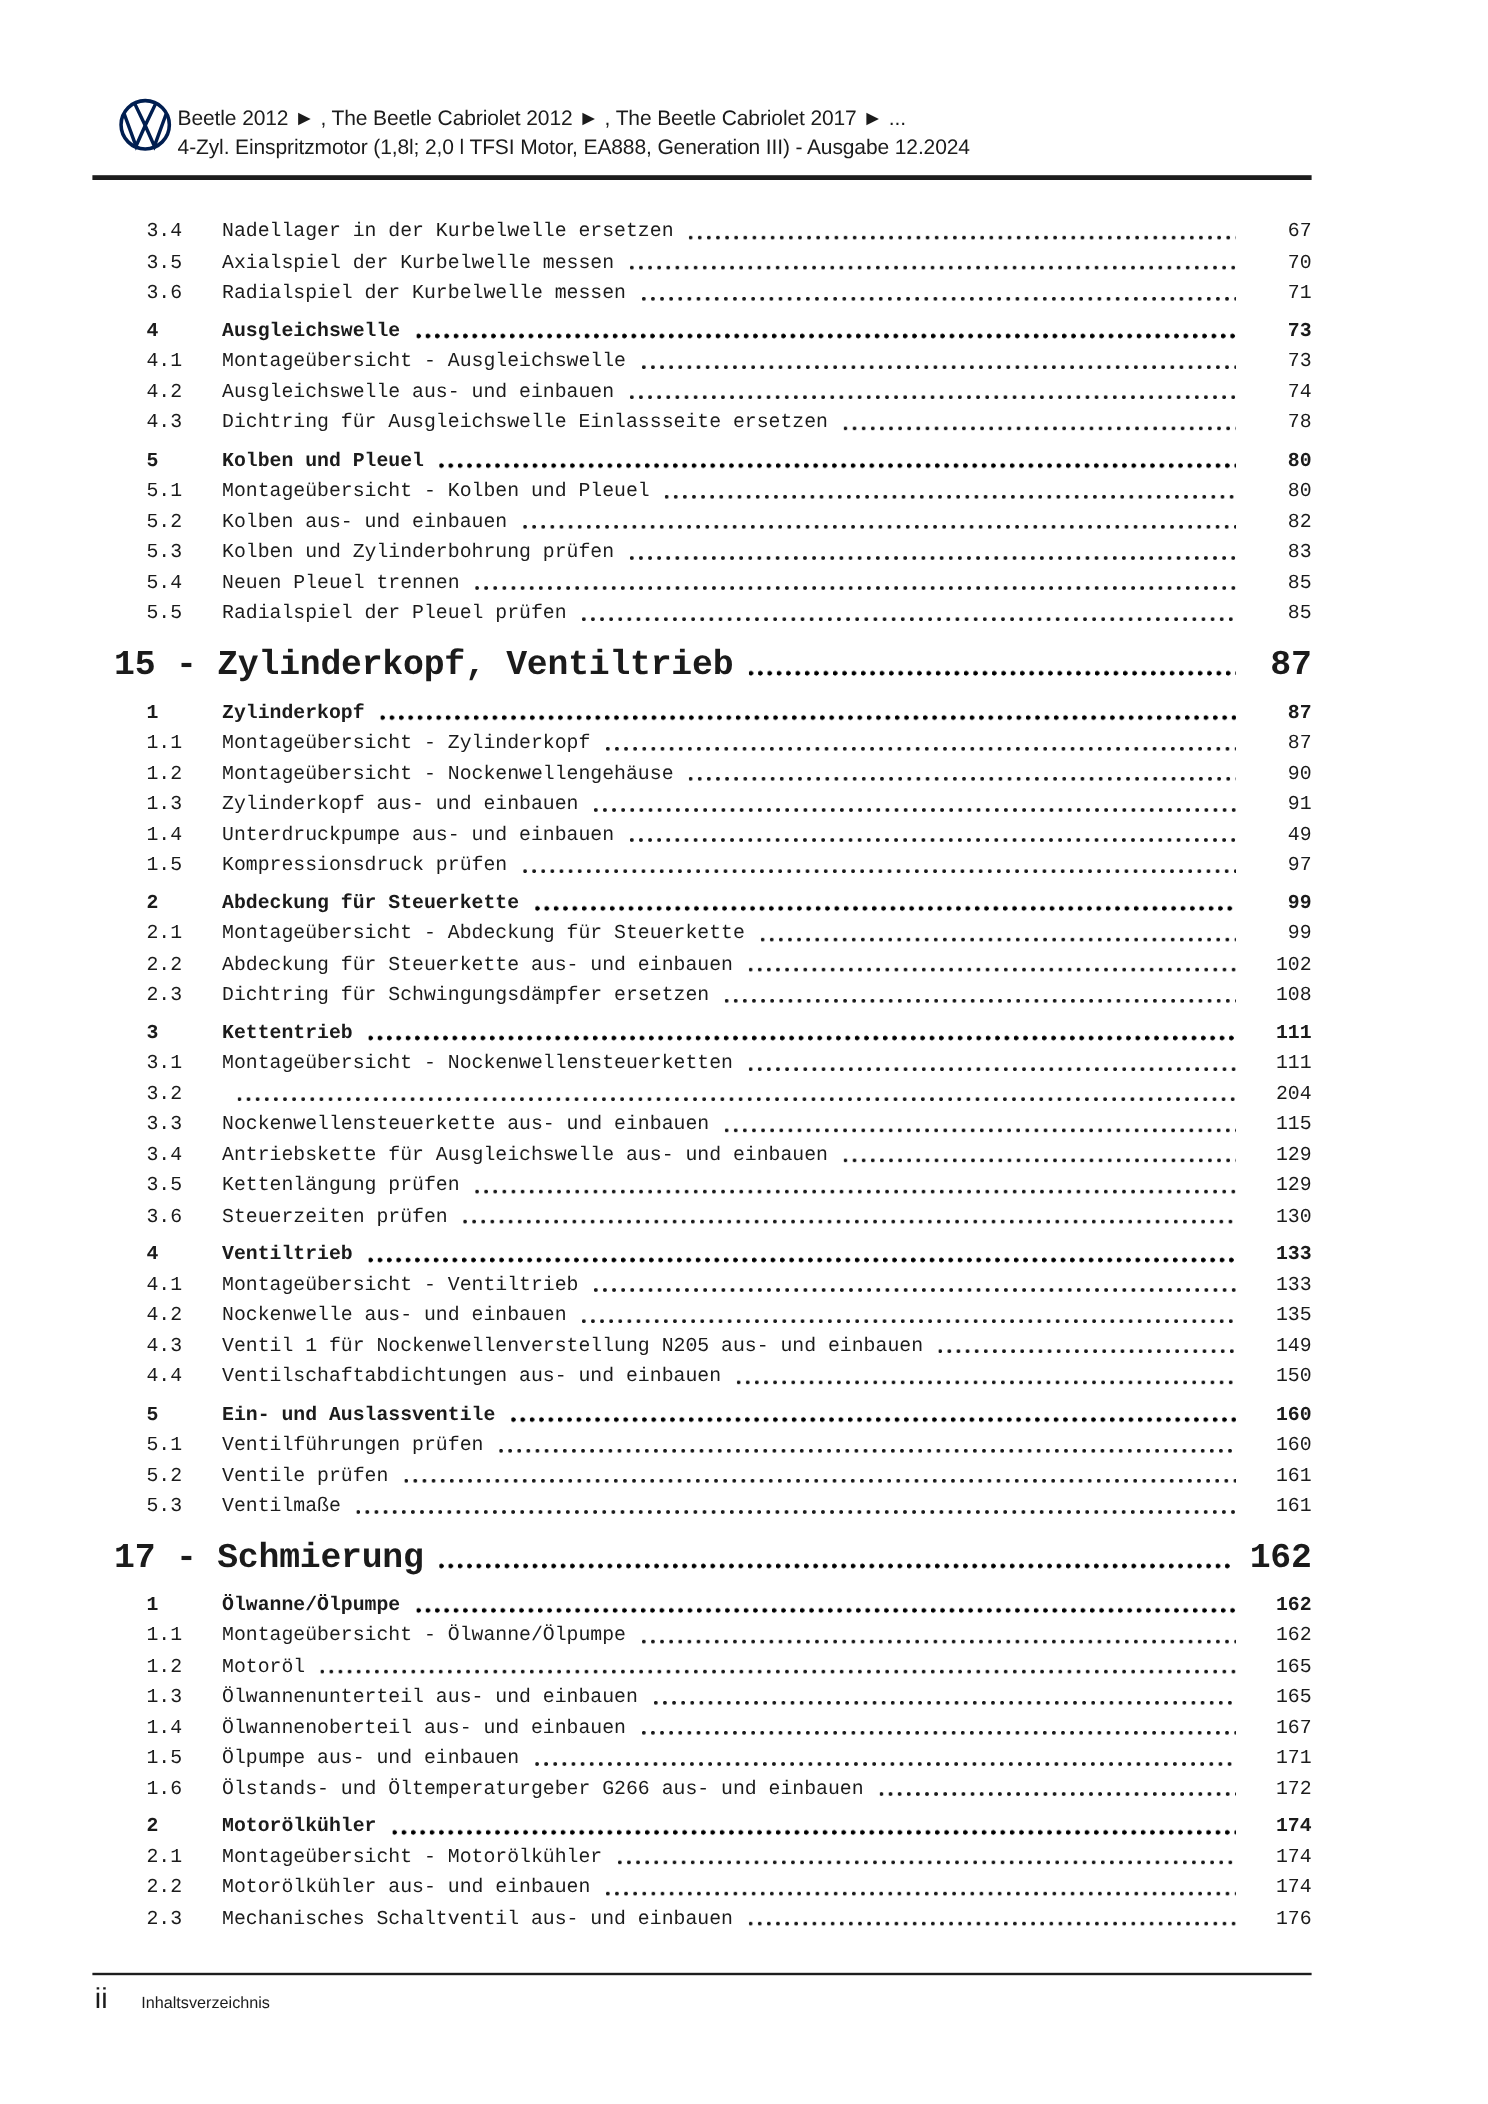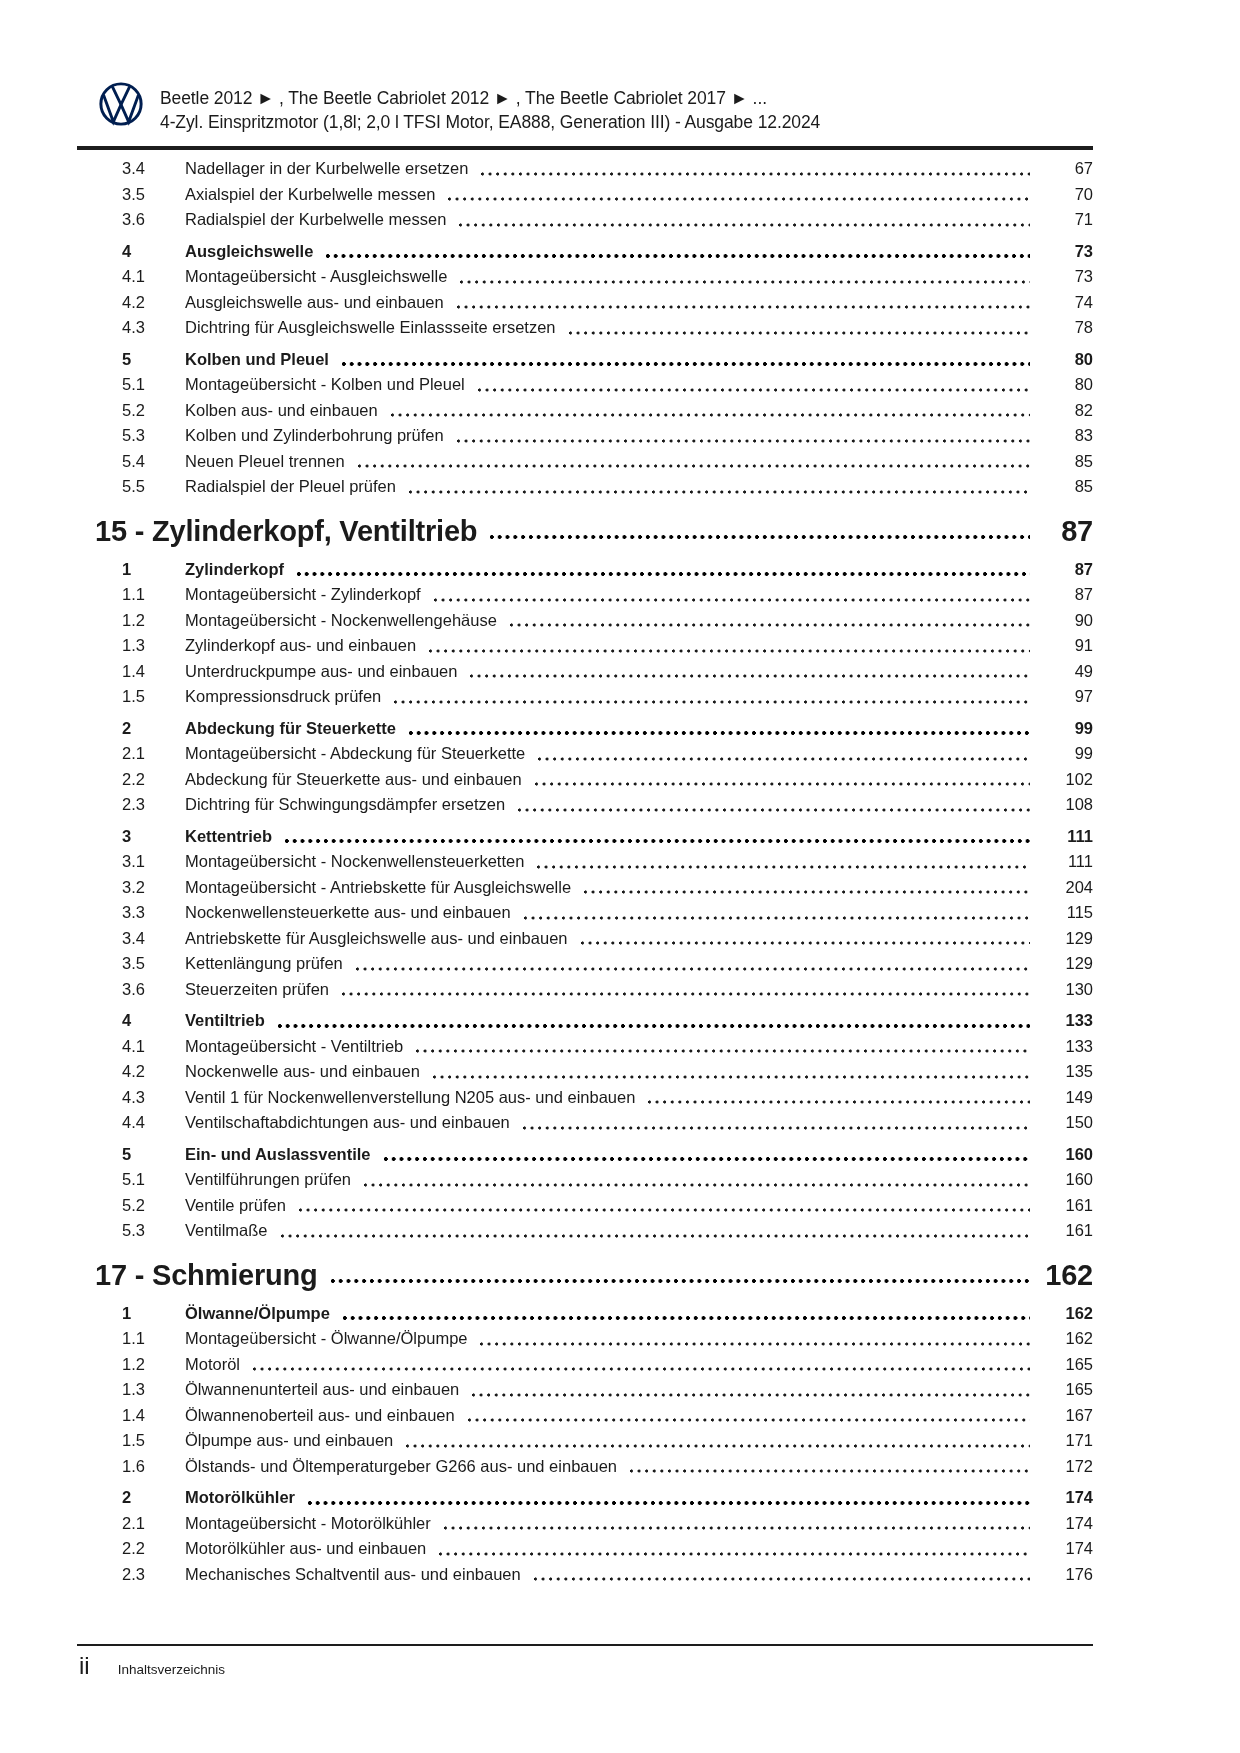--- a/index.html
+++ b/index.html
@@ -9,25 +9,25 @@
     font-family:"Liberation Sans","DejaVu Sans",sans-serif;
     color:#1b1b1b;
   }
   .page {
     position:relative; width:1240px; height:1753px;
     background:#ffffff; overflow:hidden;
   }
 
   
   .vw-logo { position:absolute; left:98px; top:81px; }
-  .header-text { position:absolute; left:160px; top:86px; font-size:17.5px; line-height:24px; letter-spacing:-0.1px; white-space:nowrap; }
+  .header-text { position:absolute; left:148px; top:86px; font-size:17.5px; line-height:24px; letter-spacing:-0.1px; white-space:nowrap; }
   .header-rule { position:absolute; left:77px; top:146px; width:1016px; border-top:4px solid #1d1d1d; }
 
   
-  .toc { position:absolute; left:95px; top:156px; width:998px; font-size:16.5px; }
+  .toc { position:absolute; left:95px; top:180px; width:998px; font-size:16.5px;font-family:Liberation Mono, monospace; }
   .row { display:flex; align-items:baseline; height:25.5px; line-height:25.5px; }
   .row.bold { font-weight:bold; margin-top:6px; }
   .row .num { flex:none; width:63px; margin-left:27px; }
   .row .title { flex:none; white-space:nowrap; }
   .pg { flex:none; min-width:48px; text-align:right; }
 
   .leader {
     flex:1 1 auto; align-self:flex-end; height:6px;
     margin:0 15px 5px 13px;
     background-image:radial-gradient(circle at 1.5px 3px, #1a1a1a 1.35px, transparent 1.8px);
@@ -222,21 +222,20 @@
         <span class="pg">111</span>
       </div>
       <div class="row">
         <span class="num">3.1</span>
         <span class="title">Montageübersicht - Nockenwellensteuerketten</span>
         <span class="leader"></span>
         <span class="pg">111</span>
       </div>
       <div class="row">
         <span class="num">3.2</span>
-        <span class="title">Montageübersicht - Antriebskette für Ausgleichswelle</span>
         <span class="leader"></span>
         <span class="pg">204</span>
       </div>
       <div class="row">
         <span class="num">3.3</span>
         <span class="title">Nockenwellensteuerkette aus- und einbauen</span>
         <span class="leader"></span>
         <span class="pg">115</span>
       </div>
       <div class="row">

